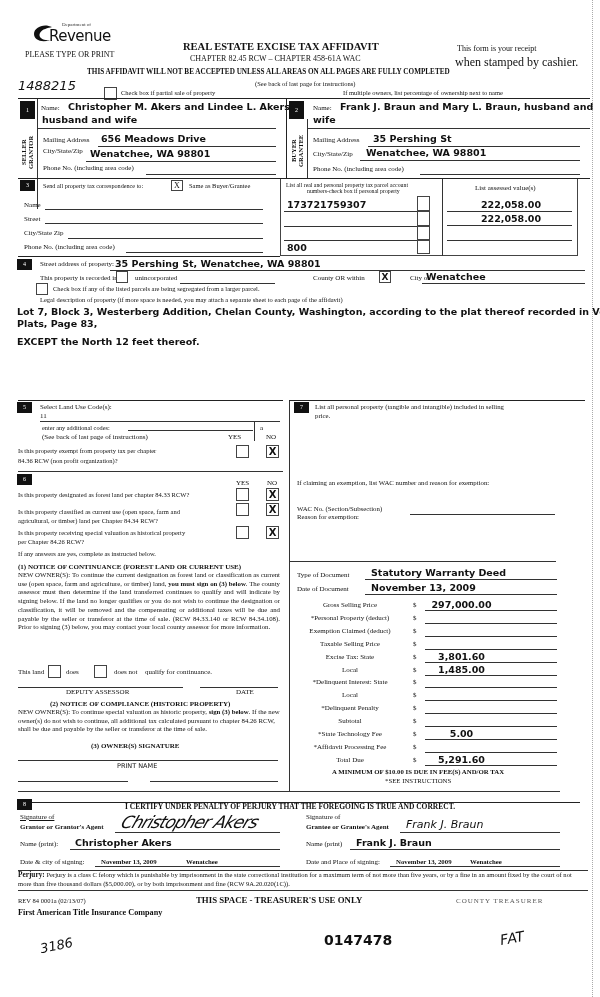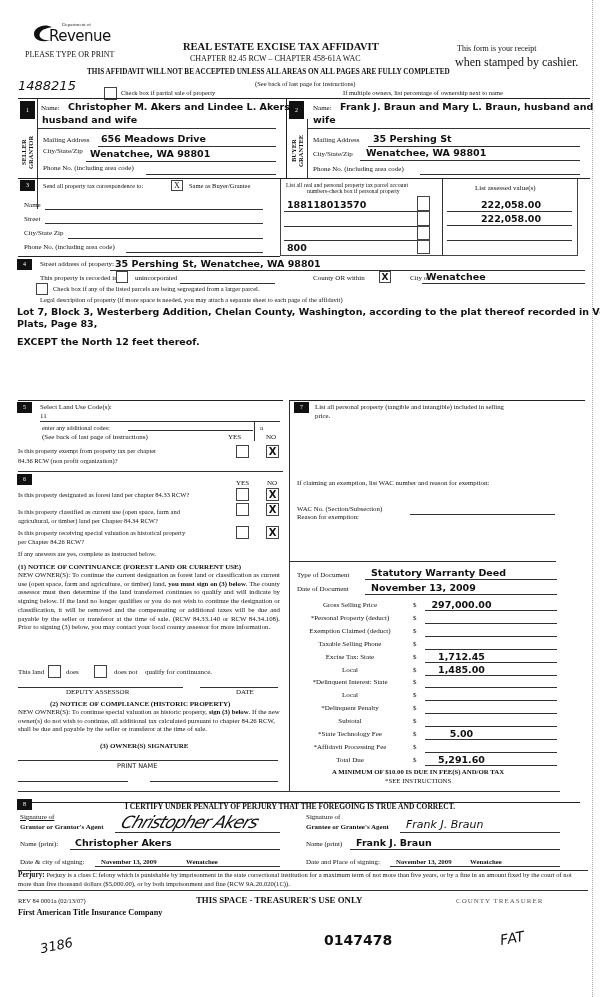--- a/index.html
+++ b/index.html
@@ -95,21 +95,21 @@
 <div class="lbl" style="left:24px;top:243px;">Phone No. (including area code)</div>
 <div class="line" style="left:126px;top:252px;width:137px;"></div>
 
 <div class="box" style="left:280px;top:179px;width:298px;height:77px;border-top:none;"></div>
 <div class="lbl" style="left:286px;top:182px;font-size:5.8px;">List all real and personal property tax parcel account</div>
 <div class="lbl" style="left:307px;top:188px;font-size:5.8px;">numbers-check box if personal property</div>
 <div class="vline" style="left:442px;top:179px;height:77px;"></div>
 <div class="lbl" style="left:475px;top:184px;font-size:7px;">List assessed value(s)</div>
 
 <div>
-  <div class="val" style="left:287px;top:199px;">188118013570</div>
+  <div class="val" style="left:287px;top:199px;">173721759307</div>
   <div class="cb" style="left:417px;top:196px;height:15px;"></div>
   <div class="line" style="left:284px;top:211px;width:133px;"></div>
   <div class="val rtext" style="left:450px;top:199px;width:122px;">222,058.00</div>
   <div class="line" style="left:447px;top:211px;width:125px;"></div>
 </div>
 <div>
   <div class="val" style="left:287px;top:214px;"></div>
   <div class="cb" style="left:417px;top:211px;height:15px;"></div>
   <div class="line" style="left:284px;top:226px;width:133px;"></div>
   <div class="val rtext" style="left:450px;top:213px;width:122px;">222,058.00</div>
@@ -198,21 +198,21 @@
 <div class="lbl" style="left:114px;top:668px;">does not</div>
 <div class="lbl" style="left:145px;top:668px;">qualify for continuance.</div>
 <div class="line" style="left:18px;top:687px;width:165px;"></div>
 <div class="line" style="left:200px;top:687px;width:78px;"></div>
 <div class="lbl" style="left:66px;top:688px;">DEPUTY ASSESSOR</div>
 <div class="lbl" style="left:236px;top:688px;">DATE</div>
 <div class="lbl" style="left:50px;top:700px;font-size:7px;font-weight:bold;">(2) NOTICE OF COMPLIANCE (HISTORIC PROPERTY)</div>
 <div class="para" style="left:18px;top:708px;width:262px;text-align:left;">
   <span>NEW OWNER(S): To continue special valuation as historic property,</span> <b>sign (3) below</b><span>. If the new owner(s) do not wish to continue, all additional tax calculated pursuant to chapter 84.26 RCW, shall be due and payable by the seller or transferor at the time of sale.</span>
 </div>
-<div class="lbl" style="left:100px;top:742px;font-size:7px;font-weight:bold;">(3) OWNER(S) SIGNATURE</div>
+<div class="lbl" style="left:91px;top:742px;font-size:7px;font-weight:bold;">(3) OWNER(S) SIGNATURE</div>
 <div class="line" style="left:18px;top:760px;width:260px;"></div>
 <div class="lbl" style="left:117px;top:762px;font-family:'DejaVu Sans',sans-serif;font-size:6.5px;">PRINT NAME</div>
 <div class="line" style="left:18px;top:781px;width:110px;"></div>
 <div class="line" style="left:150px;top:781px;width:128px;"></div>
 
 <div class="vline" style="left:289px;top:400px;height:391px;"></div>
 <div class="line" style="left:289px;top:400px;width:296px;border-top:1.5px solid #222;"></div>
 <div class="secnum" style="left:294px;top:402px;">7</div>
 <div class="lbl" style="left:315px;top:403px;font-size:6.8px;">List all personal property (tangible and intangible) included in selling</div>
 <div class="lbl" style="left:315px;top:412px;font-size:6.8px;">price.</div>
@@ -242,29 +242,29 @@
       <div class="val rtext" style="left: 420px; top: 611.9px; width: 83px;"></div>
       <div class="line" style="left: 425px; top: 622.9px; width: 132px;"></div>
     </div>
     <div>
       <div class="lbl rtext" style="left: 290px; top: 626.8px; width: 120px;">Exemption Claimed (deduct)</div>
       <div class="lbl" style="left: 413px; top: 626.8px;">$</div>
       <div class="val rtext" style="left: 420px; top: 624.8px; width: 83px;"></div>
       <div class="line" style="left: 425px; top: 635.8px; width: 132px;"></div>
     </div>
     <div>
-      <div class="lbl rtext" style="left: 290px; top: 639.7px; width: 120px;">Taxable Selling Phone</div>
+      <div class="lbl rtext" style="left: 290px; top: 639.7px; width: 120px;">Taxable Selling Price</div>
       <div class="lbl" style="left: 413px; top: 639.7px;">$</div>
       <div class="val rtext" style="left: 420px; top: 637.7px; width: 83px;"></div>
       <div class="line" style="left: 425px; top: 648.7px; width: 132px;"></div>
     </div>
     <div>
       <div class="lbl rtext" style="left: 290px; top: 652.6px; width: 120px;">Excise Tax:   State</div>
       <div class="lbl" style="left: 413px; top: 652.6px;">$</div>
-      <div class="val rtext" style="left: 420px; top: 650.6px; width: 83px;">1,712.45</div>
+      <div class="val rtext" style="left: 420px; top: 650.6px; width: 83px;">3,801.60</div>
       <div class="line" style="left: 425px; top: 661.6px; width: 132px;"></div>
     </div>
     <div>
       <div class="lbl rtext" style="left: 290px; top: 665.5px; width: 120px;">Local</div>
       <div class="lbl" style="left: 413px; top: 665.5px;">$</div>
       <div class="val rtext" style="left: 420px; top: 663.5px; width: 83px;">1,485.00</div>
       <div class="line" style="left: 425px; top: 674.5px; width: 132px;"></div>
     </div>
     <div>
       <div class="lbl rtext" style="left: 290px; top: 678.4px; width: 120px;">*Delinquent Interest:   State</div>

